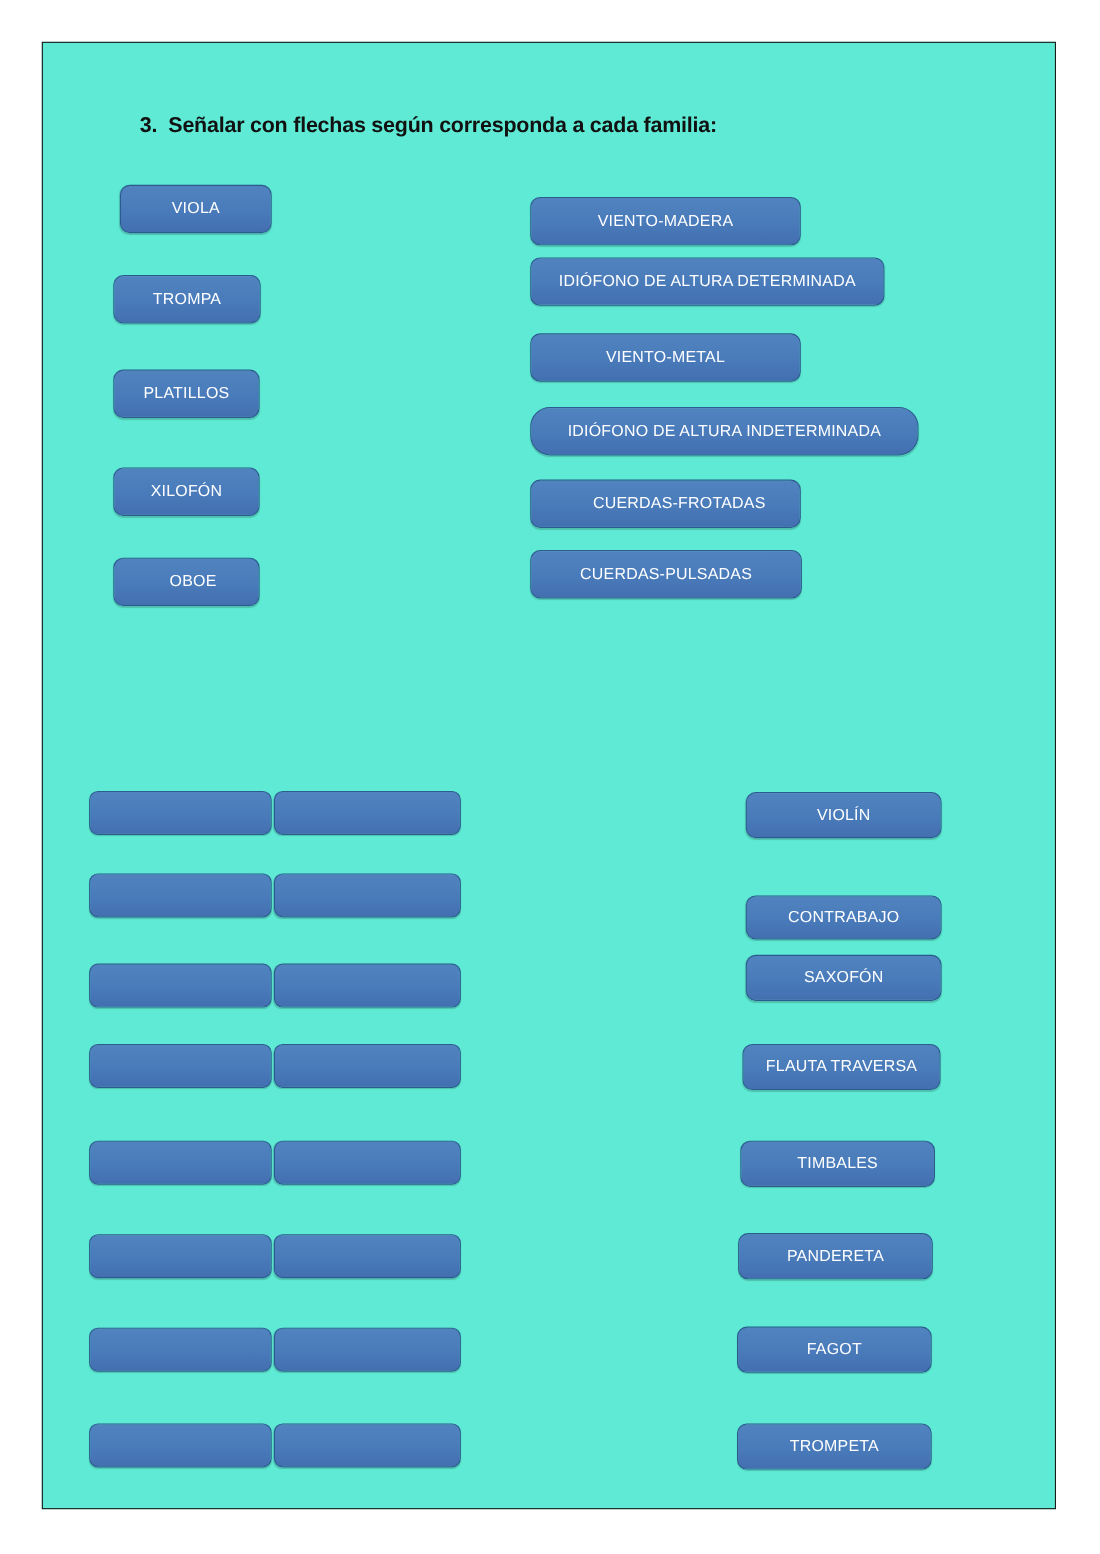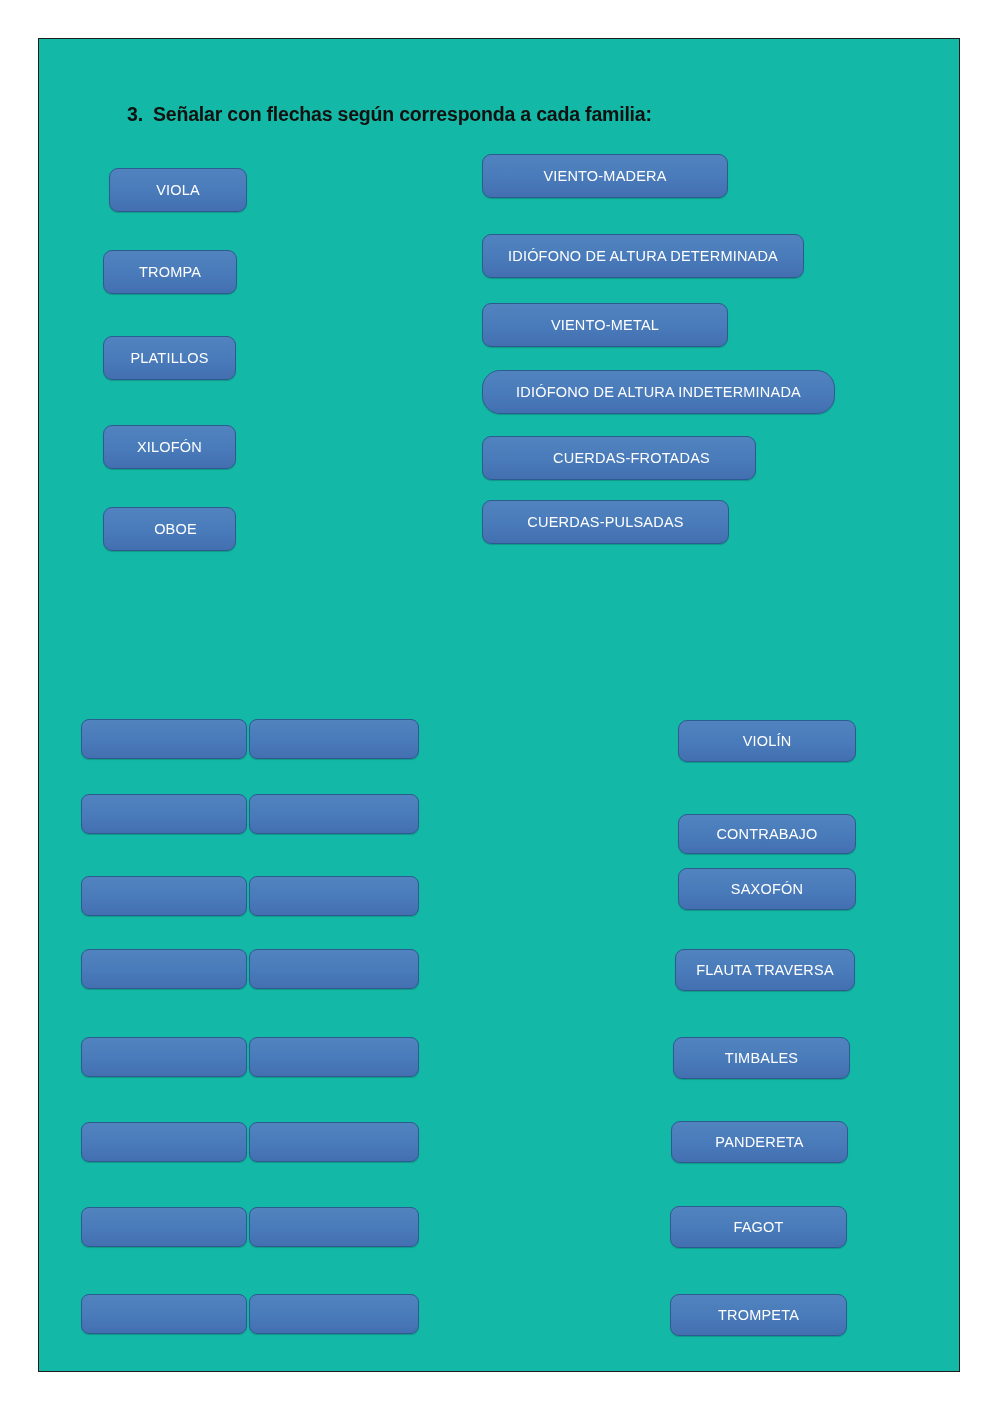--- a/index.html
+++ b/index.html
@@ -15,21 +15,21 @@
     overflow: hidden;
   }
 
   
   #page-sheet {
     position: absolute;
     left: 38px;
     top: 38px;
     width: 922px;
     height: 1334px;
-    background: #14b8a6;
+    background: #5eead4;
     border: 1.6px solid #1c1c1c;
     box-sizing: border-box;
   }
 
   
   .task-heading {
     position: absolute;
     font-family: "Liberation Sans", sans-serif;
     font-weight: bold;
     font-size: 19.5px;
@@ -99,25 +99,25 @@
   </div>
 
   <div id="ex3-left">
       <div class="btn" style="left: 70px; top: 129px; width: 138px; height: 44px; font-size: 14.5px;">VIOLA</div>
       <div class="btn" style="left: 64px; top: 211px; width: 134px; height: 44px; font-size: 14.5px;">TROMPA</div>
       <div class="btn" style="left: 64px; top: 297px; width: 133px; height: 44px; font-size: 14.5px;">PLATILLOS</div>
       <div class="btn" style="left: 64px; top: 386px; width: 133px; height: 44px; font-size: 14.5px;">XILOFÓN</div>
       <div class="btn" style="left: 64px; top: 468px; width: 133px; height: 44px; font-size: 14.5px; padding-left: 12px;">OBOE</div>
     </div>
   <div id="ex3-right">
-      <div class="btn" style="left: 443px; top: 115px; width: 246px; height: 44px; font-size: 14.5px;">VIENTO-MADERA</div>
+      <div class="btn" style="left: 443px; top: 140px; width: 246px; height: 44px; font-size: 14.5px;">VIENTO-MADERA</div>
       <div class="btn" style="left: 443px; top: 195px; width: 322px; height: 44px; font-size: 14.5px;">IDIÓFONO DE ALTURA DETERMINADA</div>
       <div class="btn" style="left: 443px; top: 264px; width: 246px; height: 44px; font-size: 14.5px;">VIENTO-METAL</div>
       <div class="btn" style="left: 443px; top: 331px; width: 353px; height: 44px; font-size: 14.5px; border-radius: 18px;">IDIÓFONO DE ALTURA INDETERMINADA</div>
-      <div class="btn" style="left: 443px; top: 397px; width: 274px; height: 44px; font-size: 14.5px; padding-left: 25px;">CUERDAS-FROTADAS</div>
+      <div class="btn" style="left: 443px; top: 397px; width: 246px; height: 44px; font-size: 14.5px; padding-left: 25px;">CUERDAS-FROTADAS</div>
       <div class="btn" style="left: 443px; top: 461px; width: 247px; height: 44px; font-size: 14.5px;">CUERDAS-PULSADAS</div>
     </div>
 
 
   <div id="ex4-slots">
       <div class="btn pair-box blank" style="left: 42px; top: 680px; width: 166px; height: 40px;"></div>
       <div class="btn pair-box blank" style="left: 210px; top: 680px; width: 170px; height: 40px;"></div>
       <div class="btn pair-box blank" style="left: 42px; top: 755px; width: 166px; height: 40px;"></div>
       <div class="btn pair-box blank" style="left: 210px; top: 755px; width: 170px; height: 40px;"></div>
       <div class="btn pair-box blank" style="left: 42px; top: 837px; width: 166px; height: 40px;"></div>

